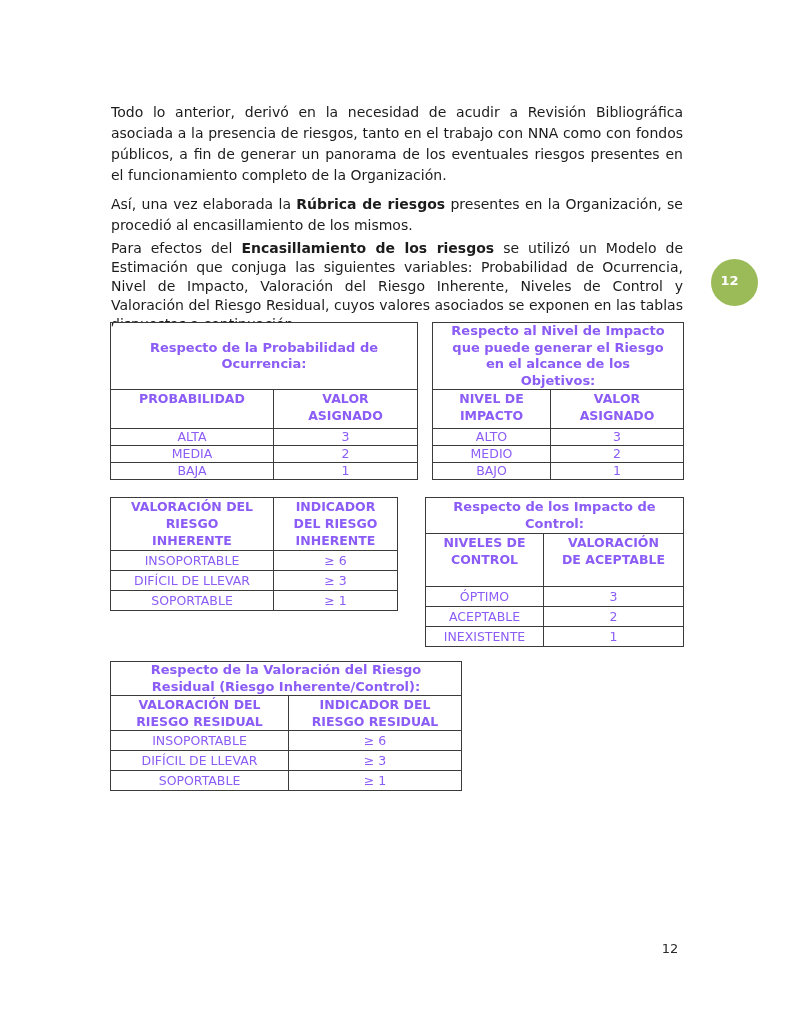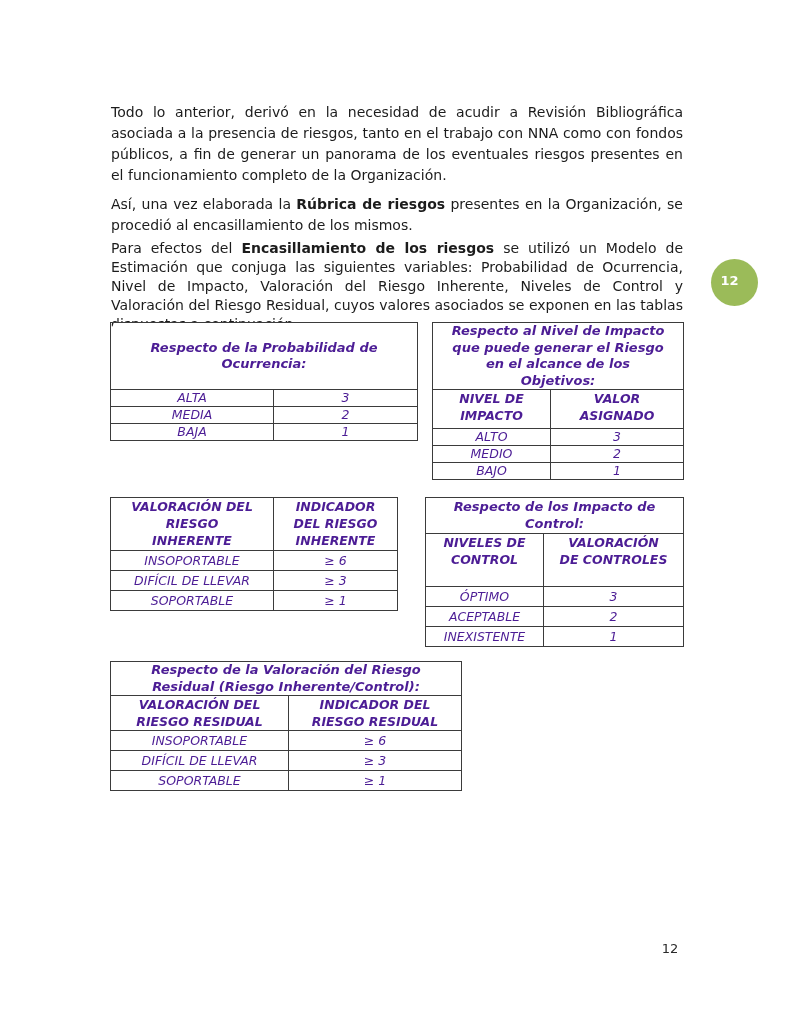--- a/index.html
+++ b/index.html
@@ -12,21 +12,21 @@
     position:absolute; left:111px; width:572px;
     font-size:14px; text-align:justify; color:#1c1c1c;
   }
   #p1 { top:88px;  line-height:21px; }
   #p2 { top:180px; line-height:21px; }
   #p3 { top:225px; line-height:19px; }
   .b { font-weight:bold;margin-top:6px; }
 
   table.doc {
     position:absolute; border-collapse:collapse; table-layout:fixed;
-    font-size:12.5px; color:#4c1d95; background:#fff;font-style:italic;
+    font-size:12.5px; color:#8b5cf6; background:#fff;
   }
   table.doc td { border:1px solid #3b3b3b; text-align:center; padding:0 3px; overflow:hidden; }
   td.title {
     font-weight:bold; font-size:13px; line-height:16.5px;
     white-space:pre-line; vertical-align:middle;
   }
   td.hdr {
     font-weight:bold; line-height:17px; white-space:pre-line;
     vertical-align:top; padding-top:2px;
   }
@@ -83,20 +83,25 @@
     <colgroup>
         <col style="width:163px">
         <col style="width:144px">
       </colgroup>
     <tbody>
         <tr>
           <td class="title" colspan="2">Respecto de la Probabilidad de
 Ocurrencia:</td>
         </tr>
     <tr>
+      <td class="hdr">PROBABILIDAD</td>
+      <td class="hdr">VALOR
+ASIGNADO</td>
+    </tr>
+    <tr>
       <td class="cell">ALTA</td>
       <td class="cell">3</td>
     </tr>
     <tr>
       <td class="cell">MEDIA</td>
       <td class="cell">2</td>
     </tr>
     <tr>
       <td class="cell">BAJA</td>
       <td class="cell">1</td>
@@ -173,21 +178,21 @@
       </colgroup>
     <tbody>
         <tr>
           <td class="title" colspan="2">Respecto de los Impacto de
 Control:</td>
         </tr>
     <tr>
       <td class="hdr">NIVELES DE
 CONTROL</td>
       <td class="hdr">VALORACIÓN
-DE CONTROLES</td>
+DE ACEPTABLE</td>
     </tr>
     <tr>
       <td class="cell">ÓPTIMO</td>
       <td class="cell">3</td>
     </tr>
     <tr>
       <td class="cell">ACEPTABLE</td>
       <td class="cell">2</td>
     </tr>
     <tr>

